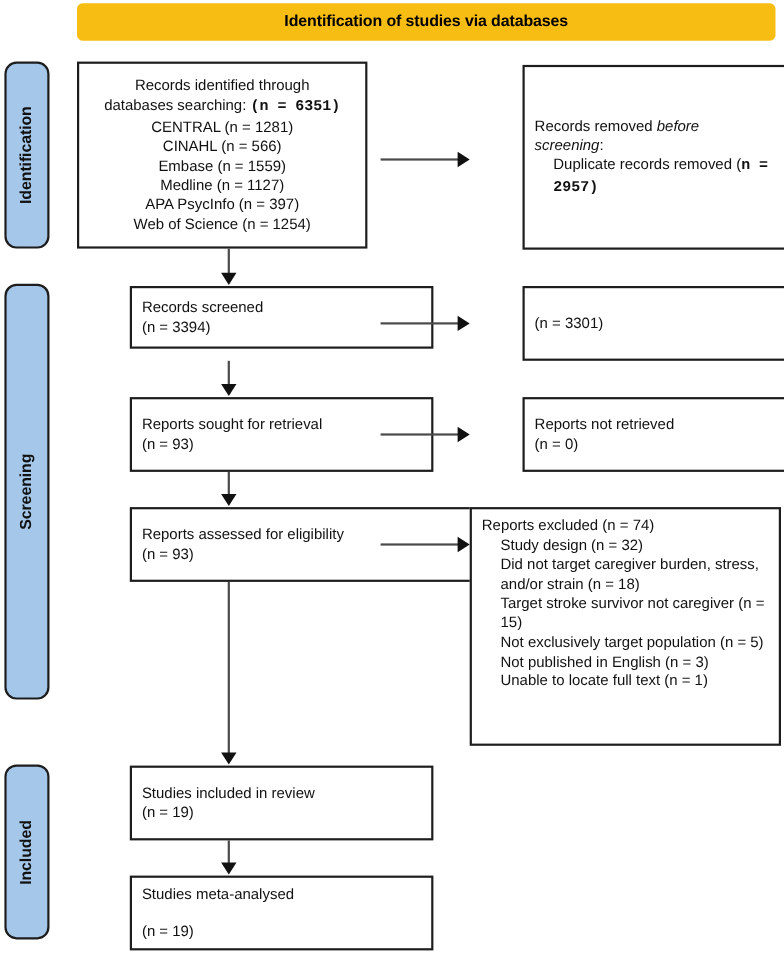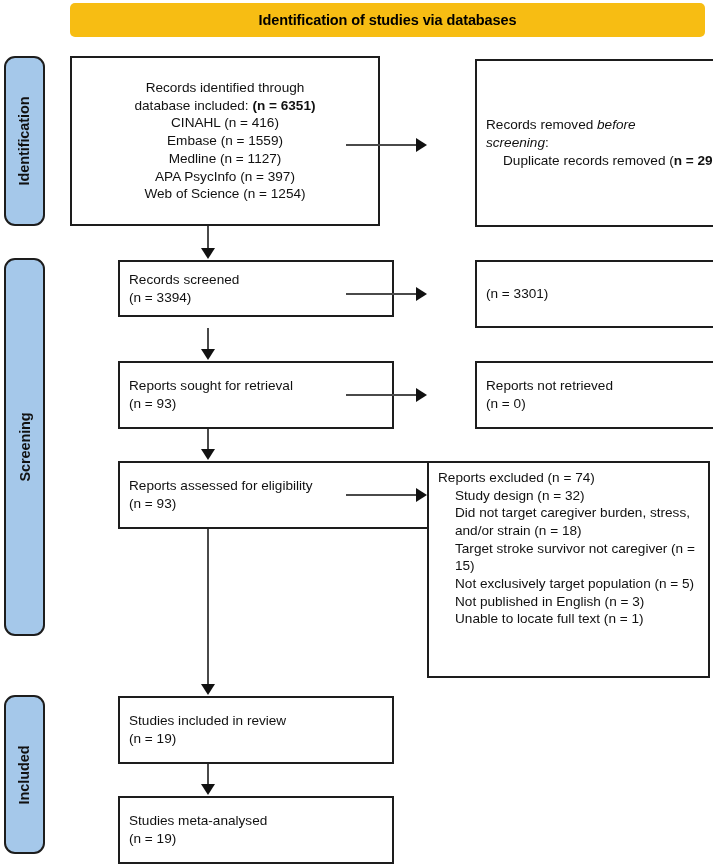--- a/index.html
+++ b/index.html
@@ -87,30 +87,30 @@
     display: flex;
     flex-direction: column;
     justify-content: center;
     text-align: left;
     margin-left: 48px;
   }
   .box.top-left {
     text-align: left;
   }
   .ind { padding-left: 17px; }
-  .b { font-weight: bold; }
+  .b { font-weight: bold; font-family: Liberation Mono, monospace; }
   .it { font-style: italic; }
 
   
-  #box-records-identified { left: 70px;  top: 56px;  width: 310px; height: 170px; }
+  #box-records-identified { left: 70px;  top: 56px;  width: 264px; height: 170px; }
   #box-records-screened   { left: 70px;  top: 260px; width: 276px; height: 57px; }
   #box-reports-sought     { left: 70px;  top: 361px; width: 276px; height: 68px; }
   #box-reports-assessed   { left: 70px;  top: 461px; width: 312px; height: 68px; }
   #box-studies-included   { left: 70px;  top: 696px; width: 276px; height: 68px; }
-  #box-studies-meta       { left: 70px;  top: 796px; width: 276px; height: 68px; }
+  #box-studies-meta       { left: 70px;  top: 796px; width: 276px; height: 68px; justify-content: space-between; }
 
   
   #box-records-removed    { left: 427px; top: 59px;  width: 283px; height: 168px; }
   #box-records-excluded   { left: 427px; top: 260px; width: 283px; height: 68px; }
   #box-reports-not-retr   { left: 427px; top: 361px; width: 283px; height: 68px; }
   #box-reports-excluded   { left: 427px; top: 461px; width: 283px; height: 217px; }
 
   
   .vline {
     position: absolute;
@@ -153,22 +153,23 @@
   </div>
   <div class="stage" id="stage-screening">
     <span class="stage-text">Screening</span>
   </div>
   <div class="stage" id="stage-included">
     <span class="stage-text">Included</span>
   </div>
 
   <div class="box center-text" id="box-records-identified">
     <div>Records identified through</div>
-    <div><span>database included: </span><span class="b">(n = 6351)</span></div>
-    <div>CINAHL (n = 416)</div>
+    <div><span>databases searching: </span><span class="b">(n = 6351)</span></div>
+    <div>CENTRAL (n = 1281)</div>
+    <div>CINAHL (n = 566)</div>
     <div>Embase (n = 1559)</div>
     <div>Medline (n = 1127)</div>
     <div>APA PsycInfo (n = 397)</div>
     <div>Web of Science (n = 1254)</div>
   </div>
 
   <div class="box mid-left" id="box-records-removed">
     <div><span>Records removed </span><span class="it">before</span></div>
     <div><span class="it">screening</span><span>:</span></div>
     <div class="ind"><span>Duplicate records removed (</span><span class="b">n = 2957)</span></div>

